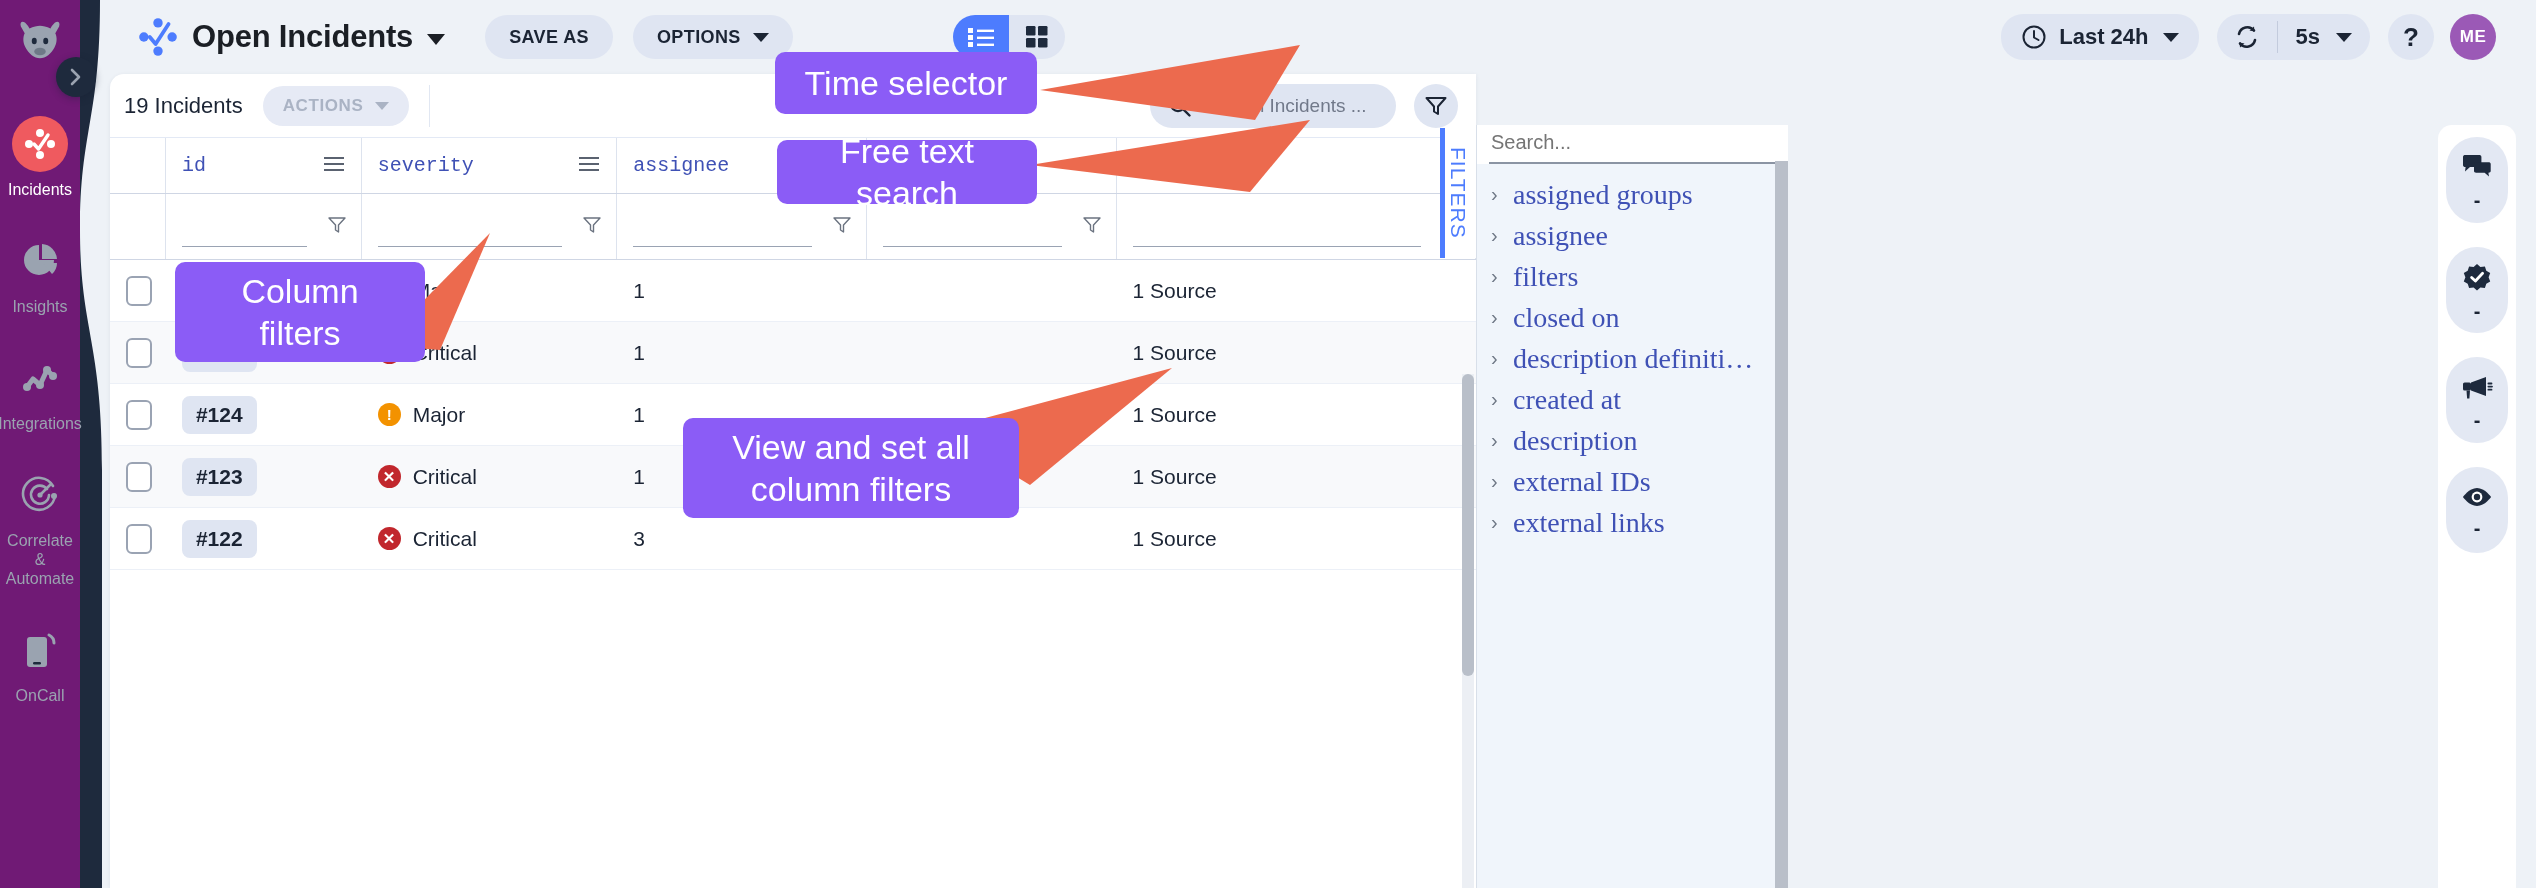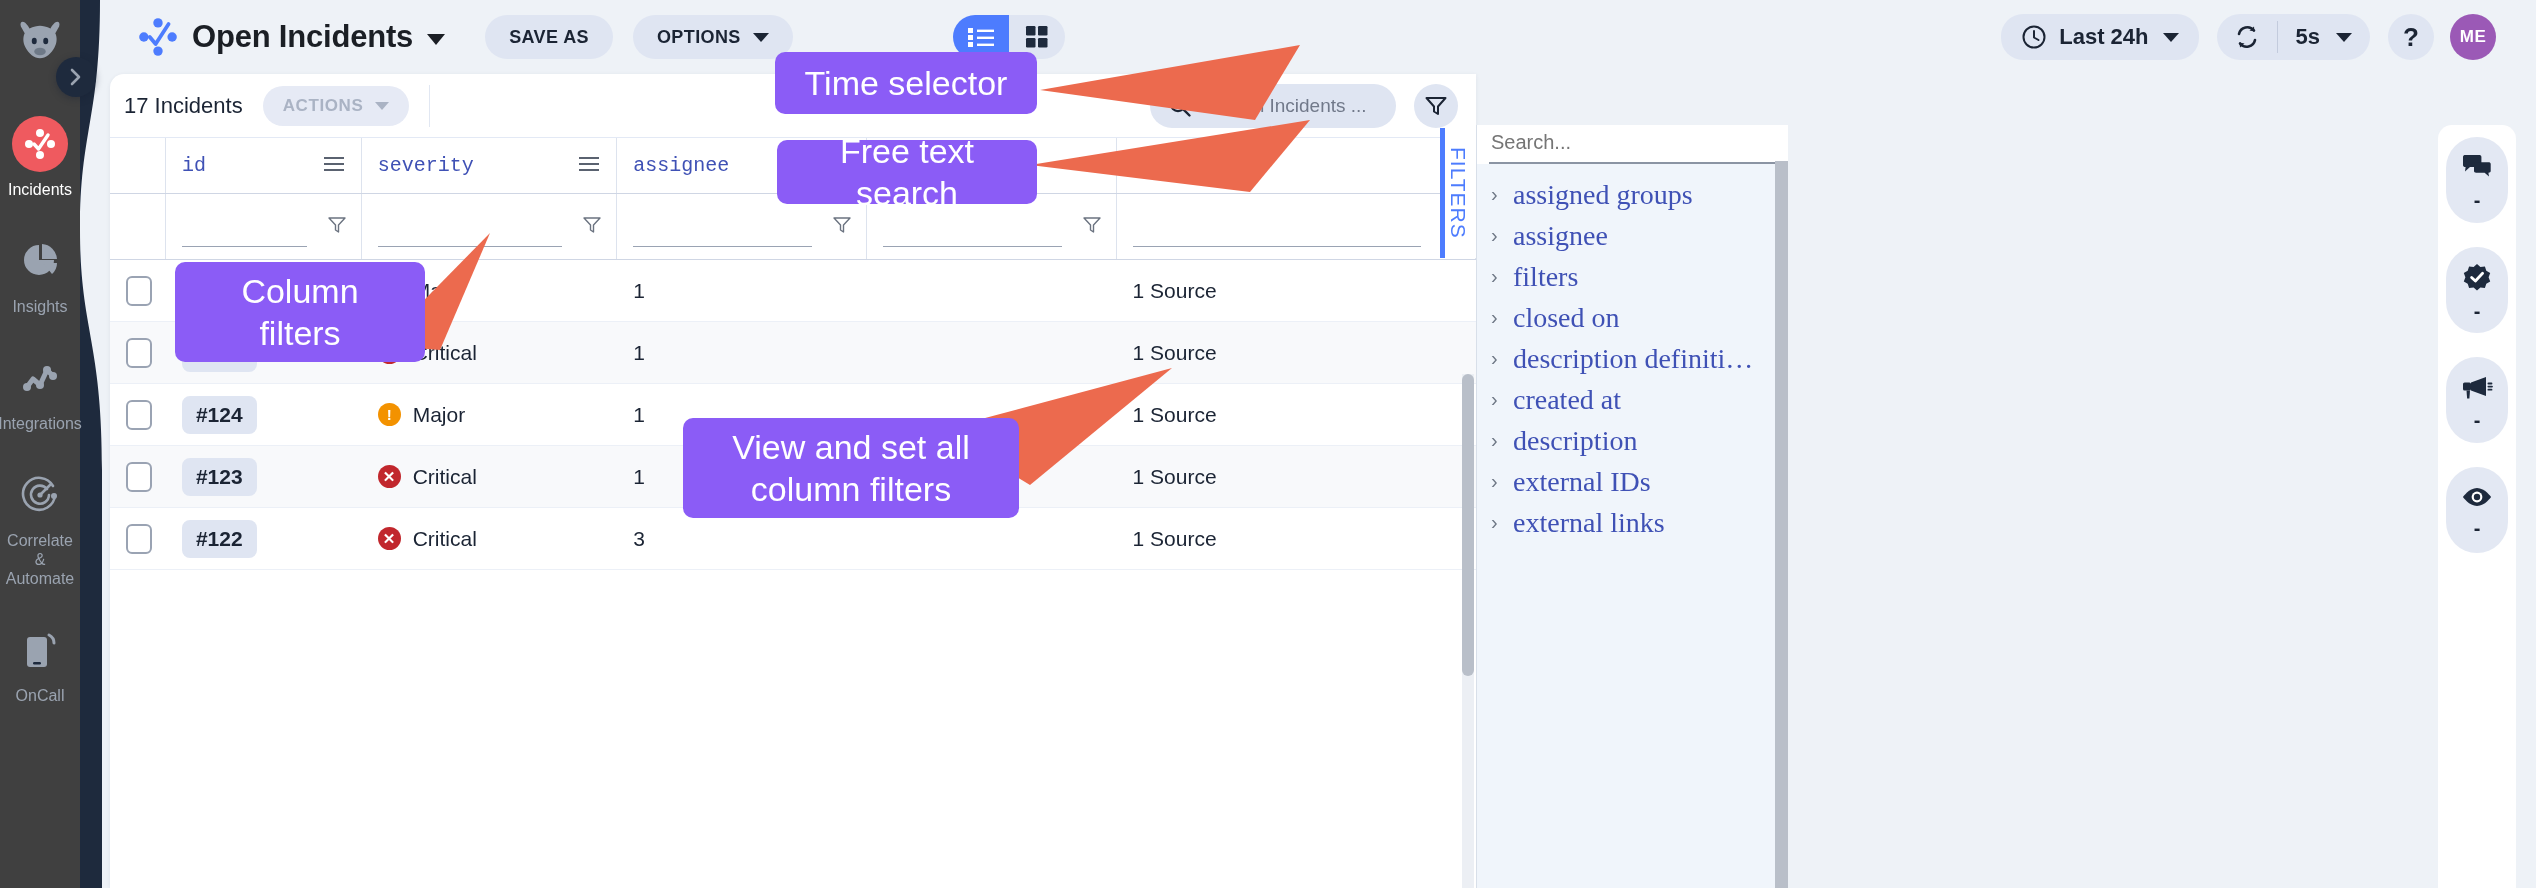--- a/index.html
+++ b/index.html
@@ -7,21 +7,21 @@
     width: 2536px; height: 888px;
     overflow: hidden;
     font-family: "Liberation Sans", sans-serif;
     background: #eef2f7;
   }
   .app { position: relative; width: 2536px; height: 888px; background: #eef2f7; }
 
   
   .sidebar {
     position: absolute; left: 0; top: 0; width: 80px; height: 888px;
-    background: #404040;
+    background: #701a75;
     display: flex; flex-direction: column; align-items: center;
     z-index: 20;
   }
   .sidebar-curve {
     position: absolute; left: 80px; top: 0; width: 36px; height: 888px;
     z-index: 19; pointer-events: none;
   }
   .brand-logo { margin-top: 18px; width: 46px; height: 44px; }
   .nav-item {
     width: 80px; display: flex; flex-direction: column; align-items: center;
@@ -410,21 +410,21 @@
       </div>
     </div>
 
     <div class="help-btn">?</div>
     <div class="avatar">ME</div>
   </div>
 
   <div class="card">
 
     <div class="card-toolbar">
-      <div class="count-label">17 Incidents</div>
+      <div class="count-label">19 Incidents</div>
       <div class="actions-pill">
         <span class="txt">ACTIONS</span>
         <span class="caret"></span>
       </div>
       <div class="vdiv"></div>
       <div class="spacer"></div>
       <div class="search-box">
         <svg width="24" height="24" viewBox="0 0 24 24">
           <circle cx="10" cy="10" r="7.2" fill="none" stroke="#1b2434" stroke-width="2.2"></circle>
           <path d="M15.4 15.4 L21.5 21.5" stroke="#1b2434" stroke-width="2.4" stroke-linecap="round"></path>

